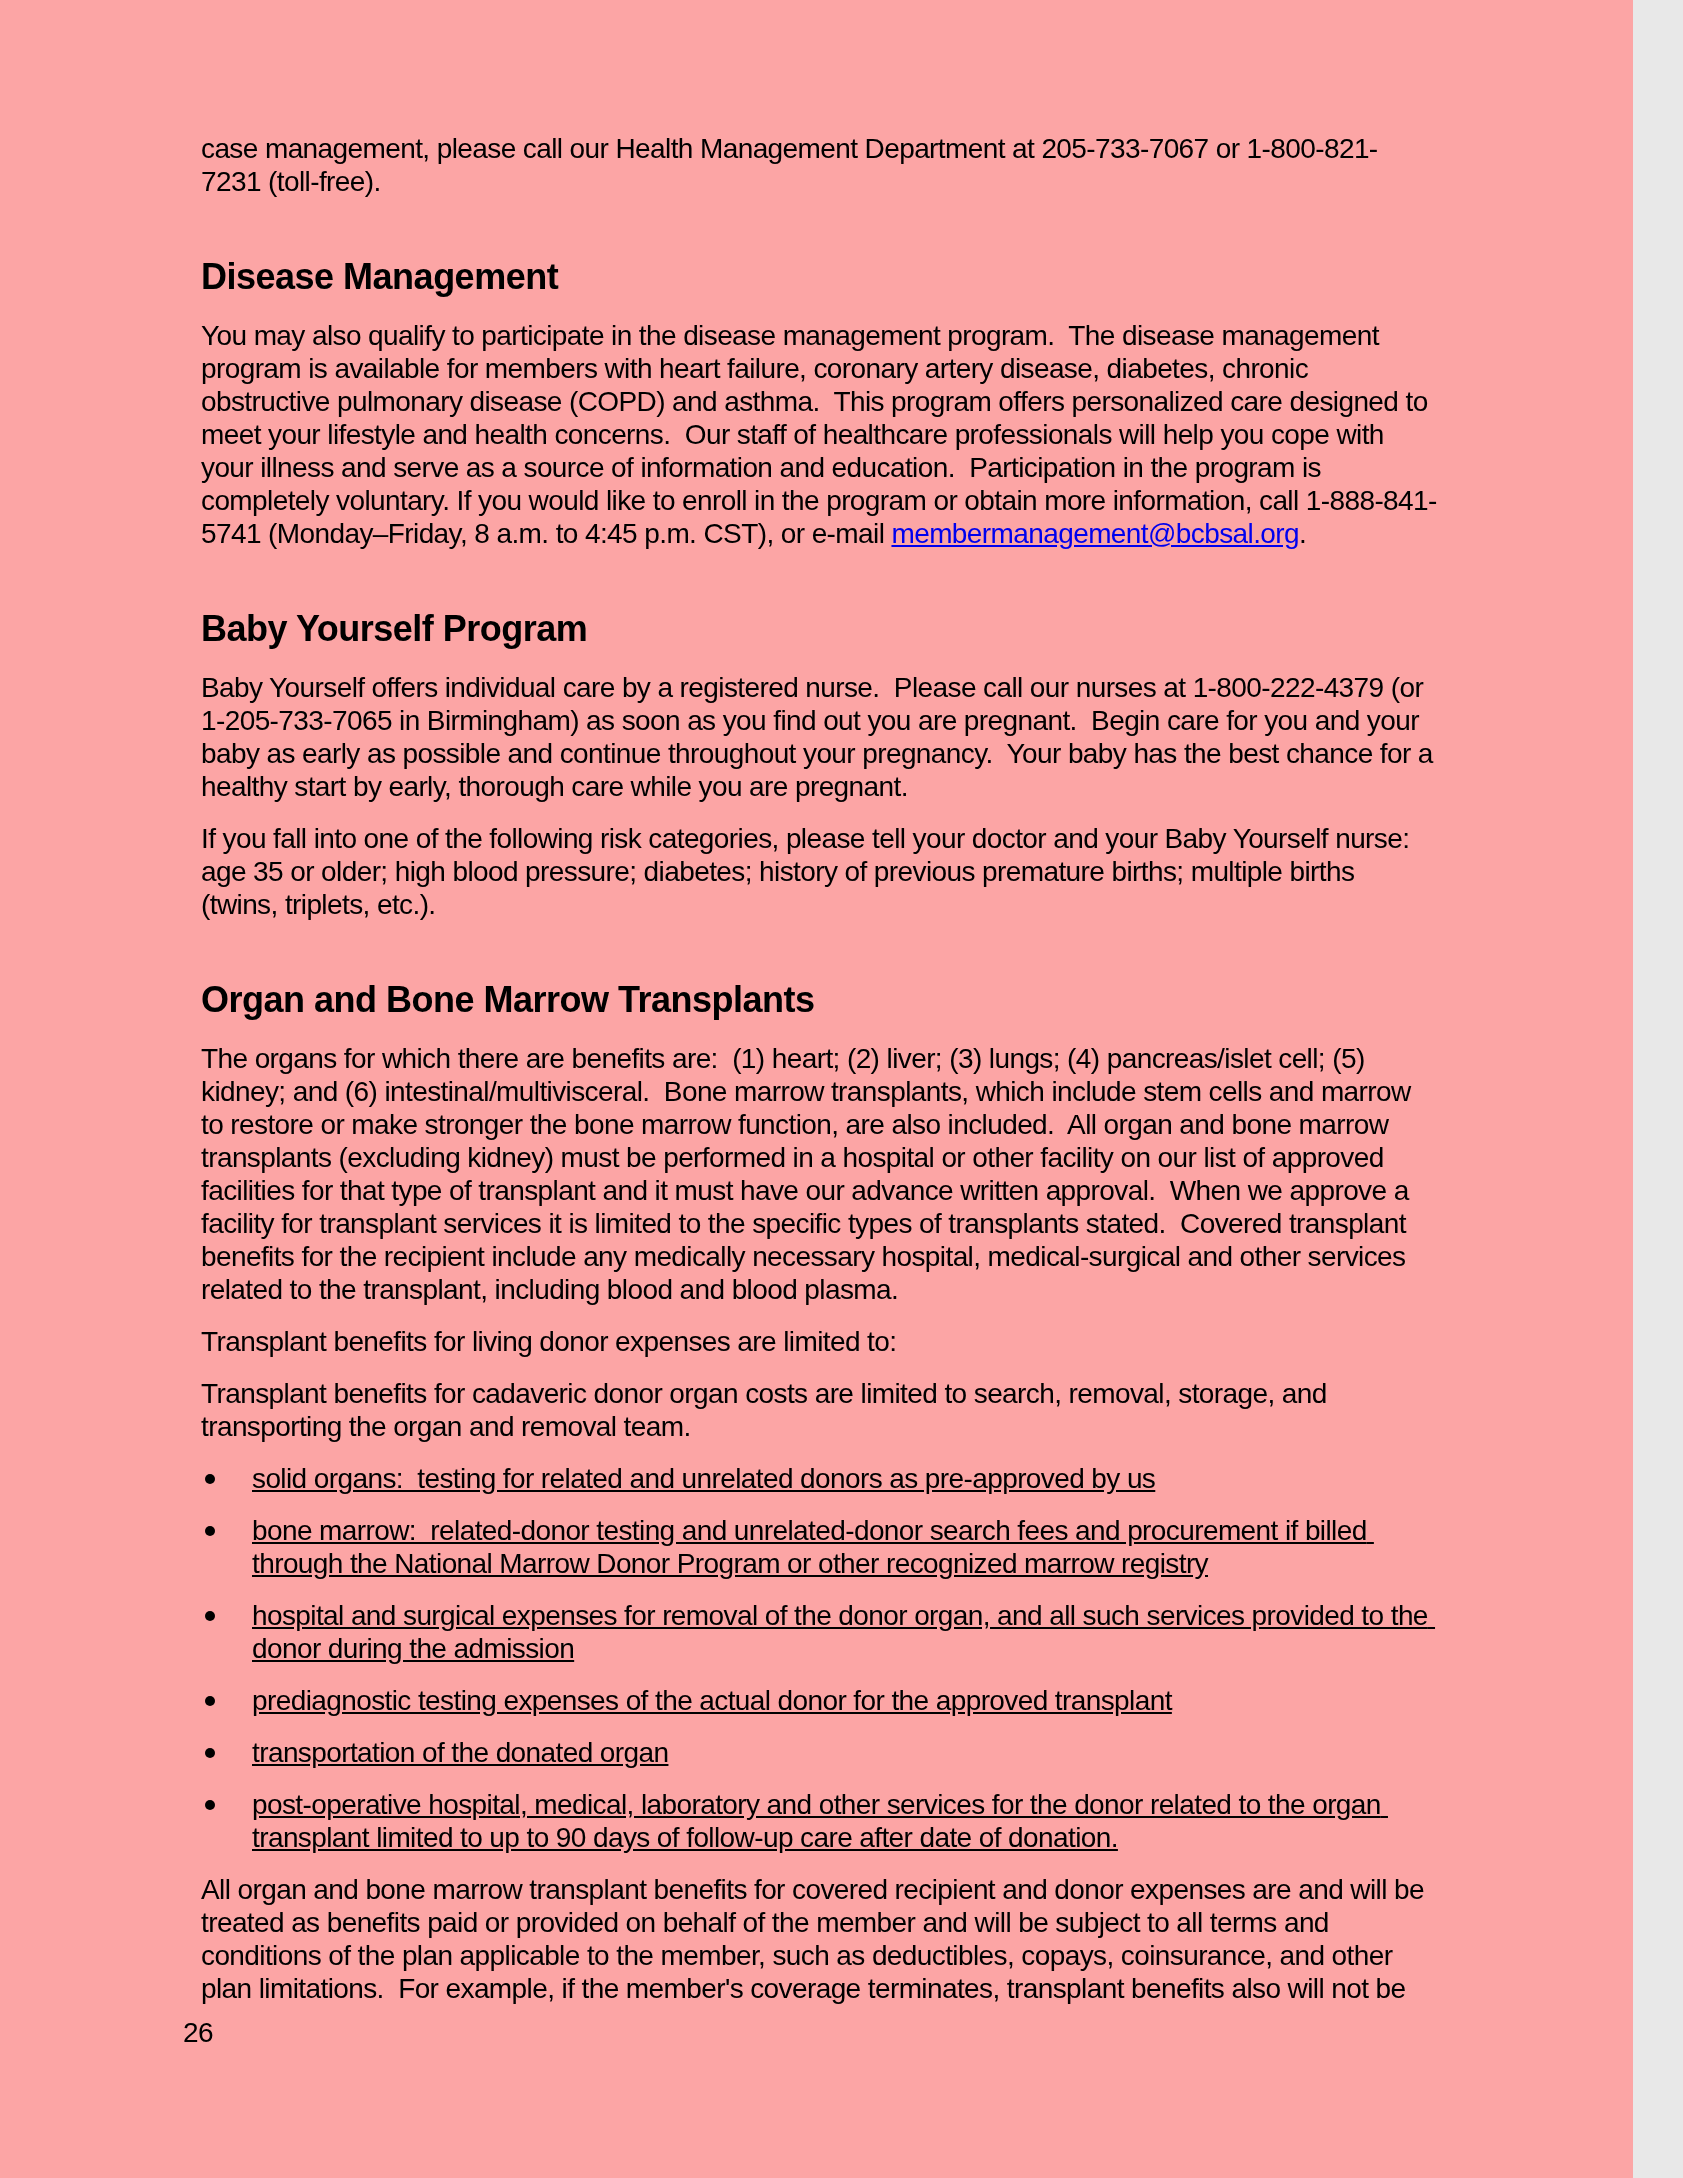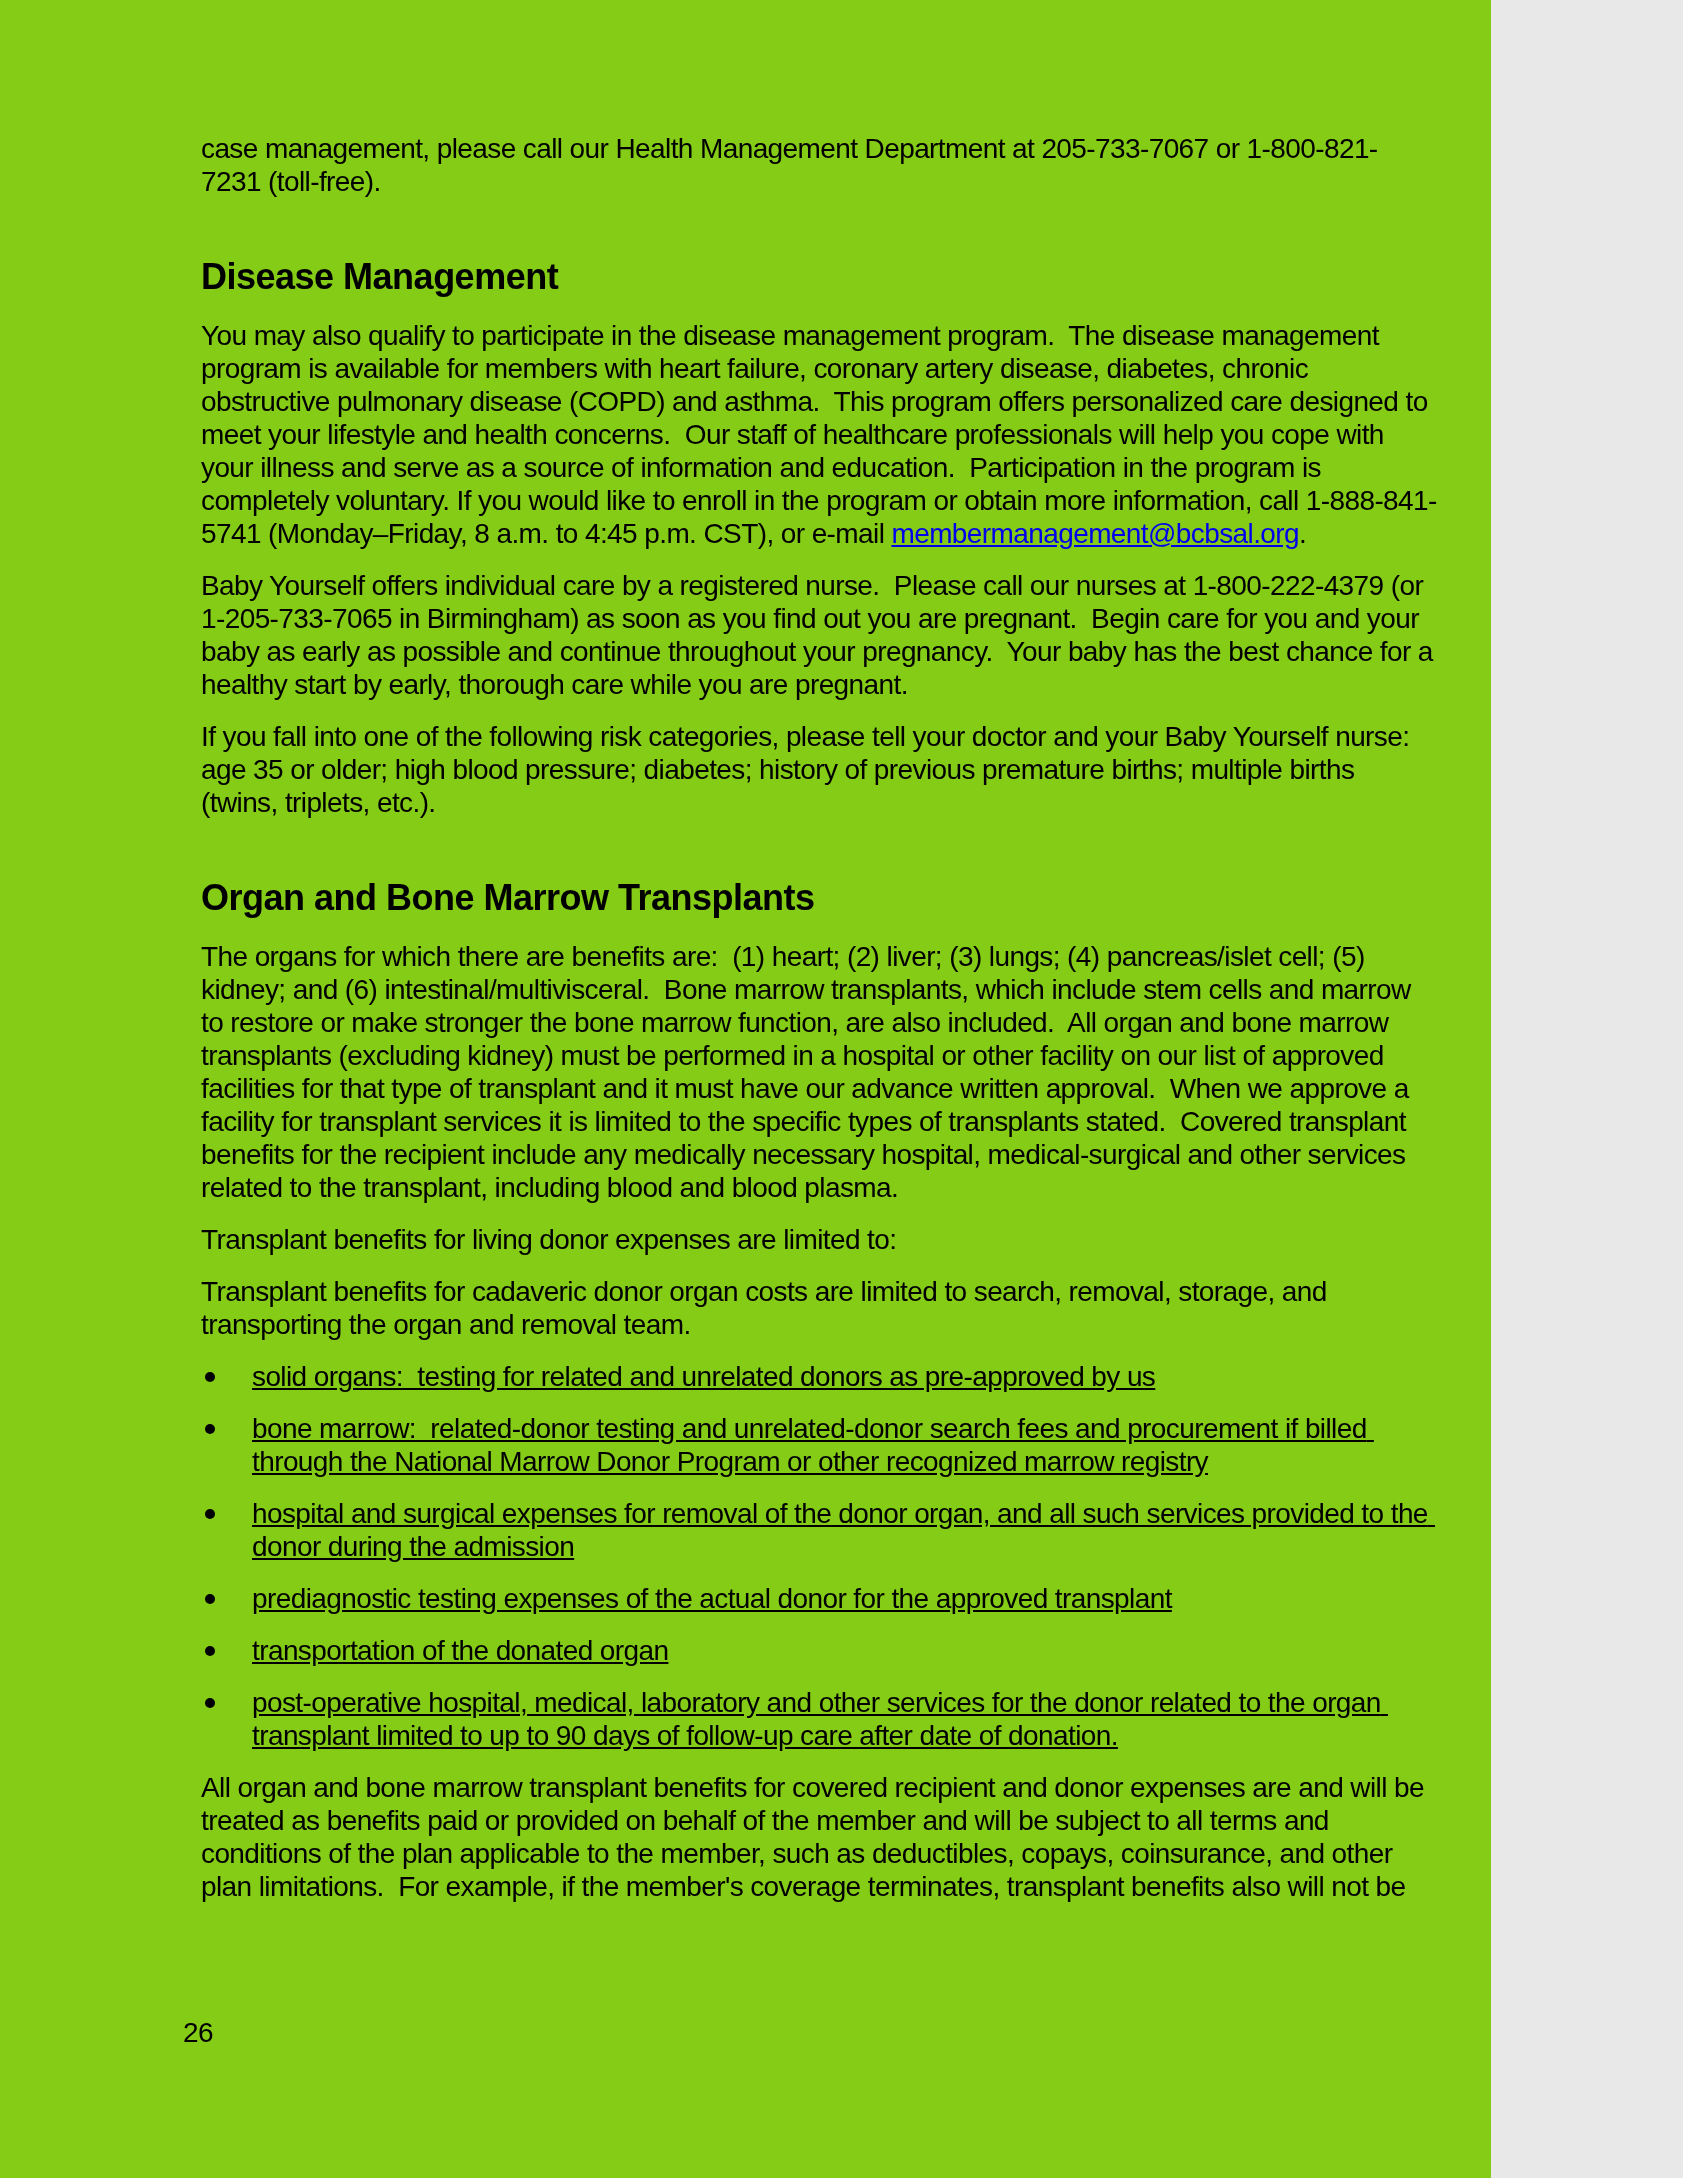--- a/index.html
+++ b/index.html
@@ -1,20 +1,20 @@
 <!DOCTYPE html>
 <html><head>
 <meta charset="utf-8">
 <style>
   html, body { margin: 0; padding: 0; background: #e8e8e8; }
   .page {
     position: relative;
-    width: 1491px;
+    width: 1633px;
     height: 2178px;
-    background: #84cc16;
+    background: #fca5a5;
     overflow: hidden;
     font-family: "Liberation Sans", sans-serif;
     color: #000;
   }
   .content {
     position: absolute;
     left: 201px;
     top: 132px;
     width: 1236px;
   }
@@ -73,20 +73,21 @@
 <body>
 
 <div class="page">
   <div class="content">
 
     <p class="body">case management, please call our Health Management Department at 205-733-7067 or 1-800-821-7231 (toll-free).</p>
 
     <h2 class="heading">Disease Management</h2>
     <p class="body"><span class="t">You may also qualify to participate in the disease management program.  The disease management program is available for members with heart failure, coronary artery disease, diabetes, chronic obstructive pulmonary disease (COPD) and asthma.  This program offers personalized care designed to meet your lifestyle and health concerns.  Our staff of healthcare professionals will help you cope with your illness and serve as a source of information and education.  Participation in the program is completely voluntary. If you would like to enroll in the program or obtain more information, call 1-888-841-5741 (Monday–Friday, 8 a.m. to 4:45 p.m. CST), or e-mail </span><a class="email-link t">membermanagement@bcbsal.org</a><span class="t">.</span></p>
 
+    <h2 class="heading">Baby Yourself Program</h2>
     <p class="body">Baby Yourself offers individual care by a registered nurse.  Please call our nurses at 1-800-222-4379 (or 1-205-733-7065 in Birmingham) as soon as you find out you are pregnant.  Begin care for you and your baby as early as possible and continue throughout your pregnancy.  Your baby has the best chance for a healthy start by early, thorough care while you are pregnant.</p>
     <p class="body">If you fall into one of the following risk categories, please tell your doctor and your Baby Yourself nurse: age 35 or older; high blood pressure; diabetes; history of previous premature births; multiple births (twins, triplets, etc.).</p>
 
     <h2 class="heading">Organ and Bone Marrow Transplants</h2>
     <p class="body">The organs for which there are benefits are:  (1) heart; (2) liver; (3) lungs; (4) pancreas/islet cell; (5) kidney; and (6) intestinal/multivisceral.  Bone marrow transplants, which include stem cells and marrow to restore or make stronger the bone marrow function, are also included.  All organ and bone marrow transplants (excluding kidney) must be performed in a hospital or other facility on our list of approved facilities for that type of transplant and it must have our advance written approval.  When we approve a facility for transplant services it is limited to the specific types of transplants stated.  Covered transplant benefits for the recipient include any medically necessary hospital, medical-surgical and other services related to the transplant, including blood and blood plasma.</p>
     <p class="body">Transplant benefits for living donor expenses are limited to:</p>
     <p class="body">Transplant benefits for cadaveric donor organ costs are limited to search, removal, storage, and transporting the organ and removal team.</p>
 
     <ul class="bullets">
       <li><span class="dot"></span><span class="t">solid organs:  testing for related and unrelated donors as pre-approved by us</span></li>

